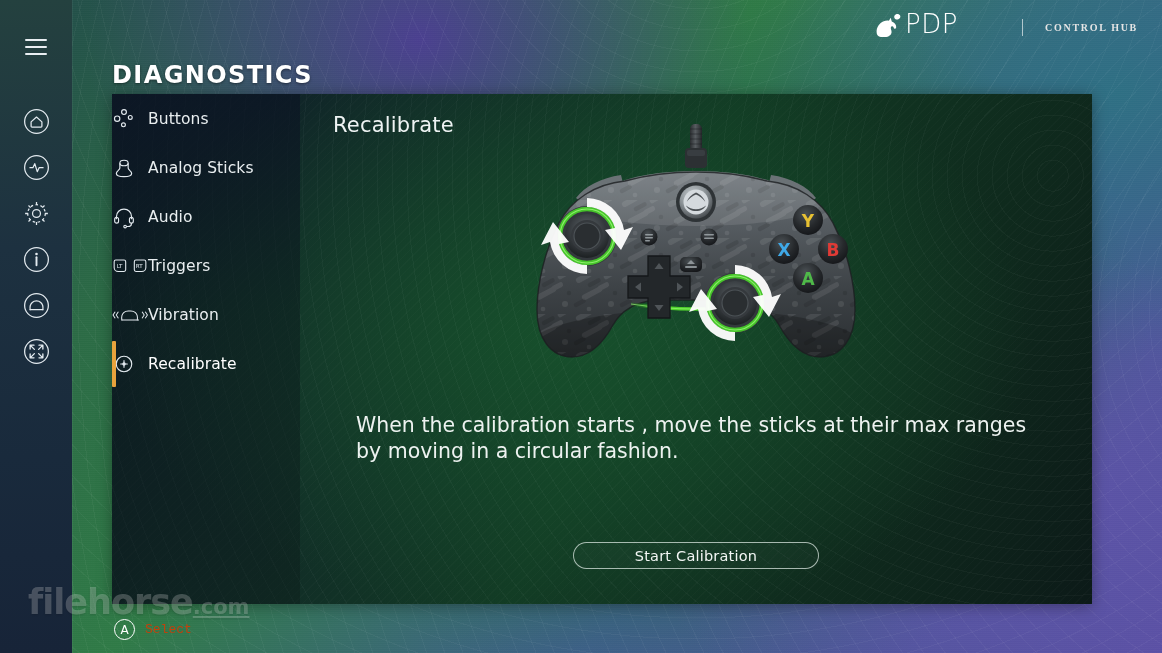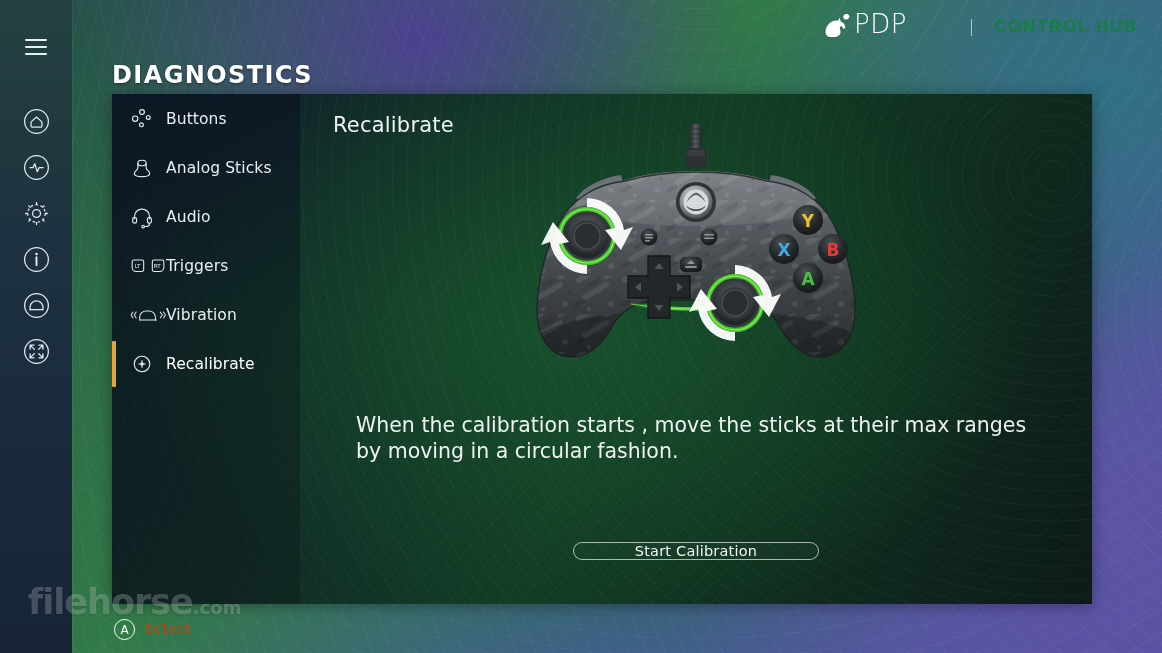--- a/index.html
+++ b/index.html
@@ -120,21 +120,20 @@
   .menu {
     position: absolute; left: 0; top: 0;
     width: 188px; height: 510px;
     background: linear-gradient(180deg, rgba(12,22,36,.78) 0%, rgba(12,28,30,.55) 42%, rgba(12,26,24,.40) 100%);
     z-index: 3;
   }
   .menu-item {
     position: relative;
     height: 49px;
     display: flex; align-items: center;
-    padding-left: 18px;
     cursor: pointer;
   }
   .menu-item .mi-icon {
     width: 36px; min-width: 36px;
     display: flex; align-items: center; justify-content: flex-start;
   }
   .menu-item .mi-label {
     color: #e9eef0;
     font-size: 15.5px;
     letter-spacing: .1px;
@@ -176,44 +175,44 @@
     text-align: left;
     color: #edf2f0;
     font-size: 20.5px;
     line-height: 26px;
     font-family: "DejaVu Sans", sans-serif;
   }
 
   .start-btn {
     position: absolute; left: 50%; top: 448px;
     transform: translateX(-50%);
-    width: 246px; height: 18px;
+    width: 246px; height: 27px;
     border: 1px solid rgba(225,235,230,.72);
     border-radius: 14px;
     background: rgba(255,255,255,0.02);
     color: #f2f6f4;
     font-size: 14.5px;
     font-family: "DejaVu Sans", sans-serif;
     display: flex; align-items: center; justify-content: center;
     cursor: pointer;
     letter-spacing: .2px;
   }
 
   
   .brand {
     position: absolute; right: 24px; top: 12px;
     display: flex; align-items: center; gap: 22px;
     z-index: 7;
   }
   .brand-logo { display: flex; align-items: center; gap: 3px; }
   .brand-sep { width: 1px; height: 17px; background: rgba(255,255,255,.62); }
   .brand-sub {
-    color: #15803d; font-size: 17px;
+    color: #e5e5e5; font-size: 10px;
     letter-spacing: 1.7px; font-weight: bold;
-    font-family: Liberation Sans, sans-serif;
+    font-family: Liberation Serif, serif;
   }
 
   
   .footer-hint {
     position: absolute; left: 114px; top: 619px;
     display: flex; align-items: center; gap: 10px;
     z-index: 7;
   }
   .hint-badge {
     width: 21px; height: 21px; border-radius: 50%;
@@ -231,21 +230,21 @@
   .watermark {
     position: absolute; left: 28px; top: 582px;
     z-index: 8;
     pointer-events: none;
     font-family: "DejaVu Sans", sans-serif;
     font-size: 35px; font-weight: bold;
     letter-spacing: -1px;
     color: rgba(255,255,255,0.22);
     text-shadow: 0 1px 2px rgba(0,0,0,.12);
   }
-  .watermark .wm-dotcom { font-size: 18px; font-weight: bold; letter-spacing: 0; }
+  .watermark .wm-dotcom { font-size: 21px; font-weight: bold; letter-spacing: 0; text-decoration: underline; }
 </style>
 </head>
 <body>
 
 <div id="app">
 
   <div class="bg-base"></div>
   <div class="bg-arcs"></div>
   <div class="bg-arcs2"></div>
   <div class="bg-noise"></div>

